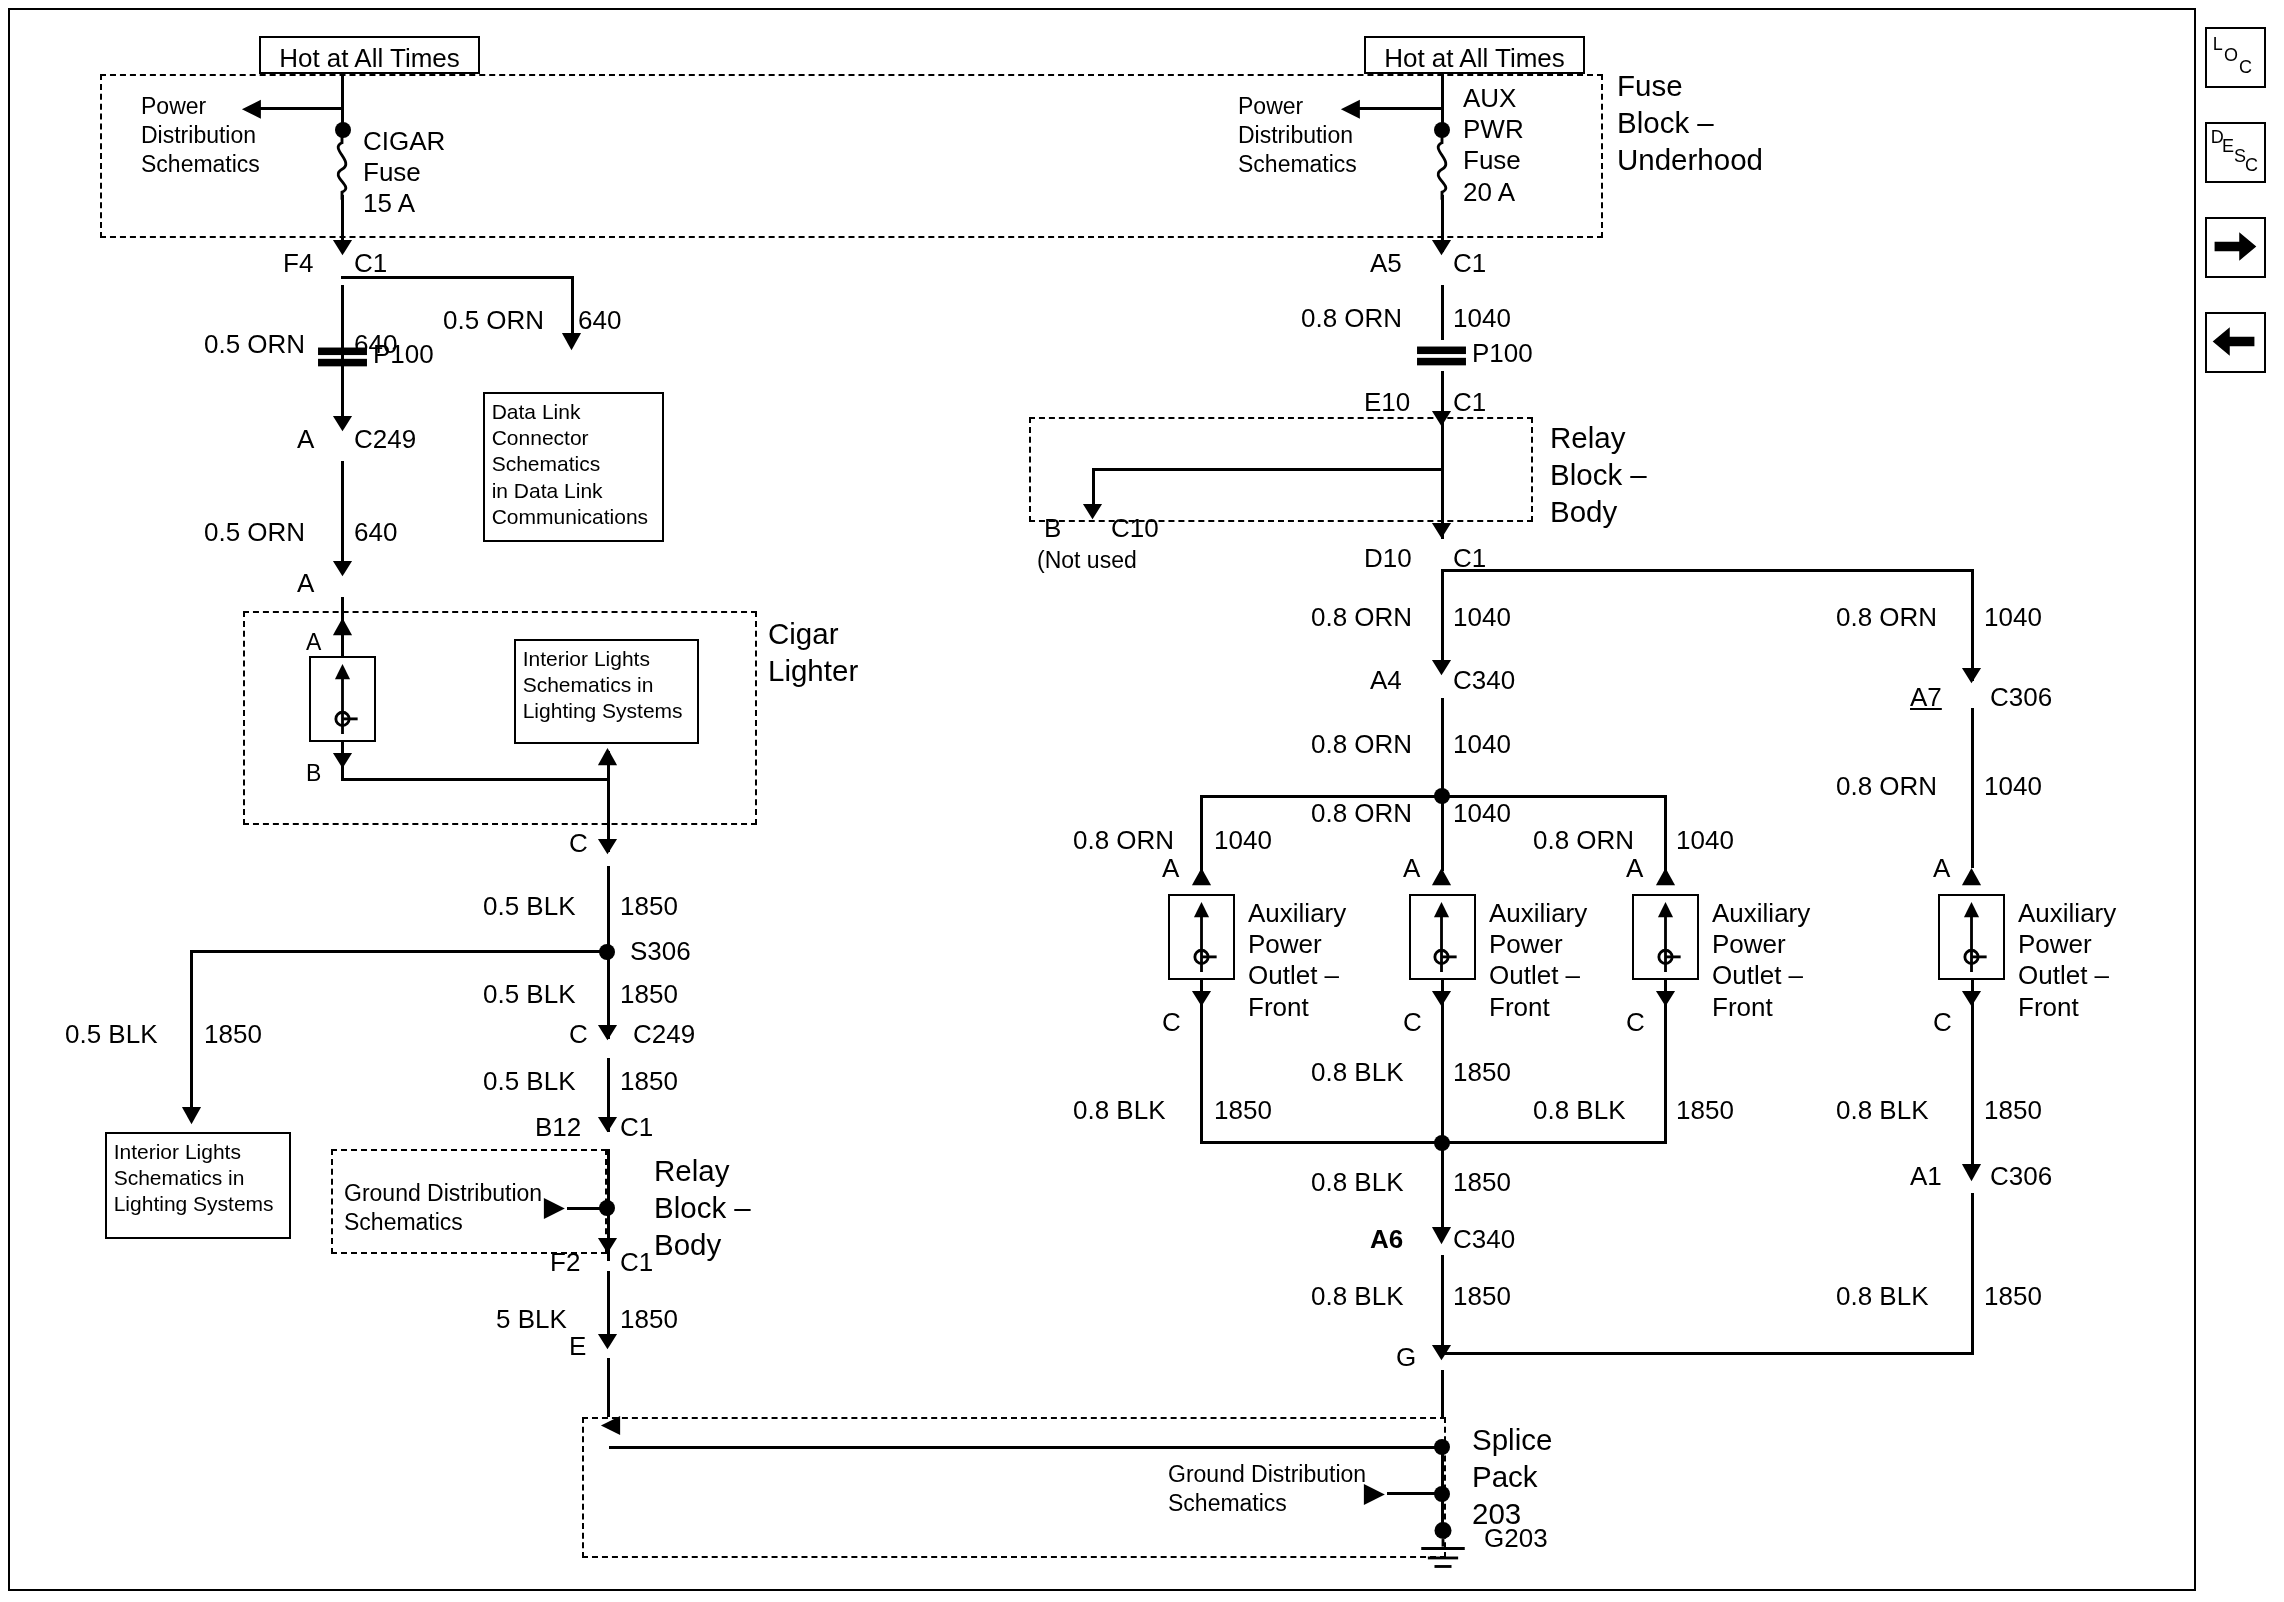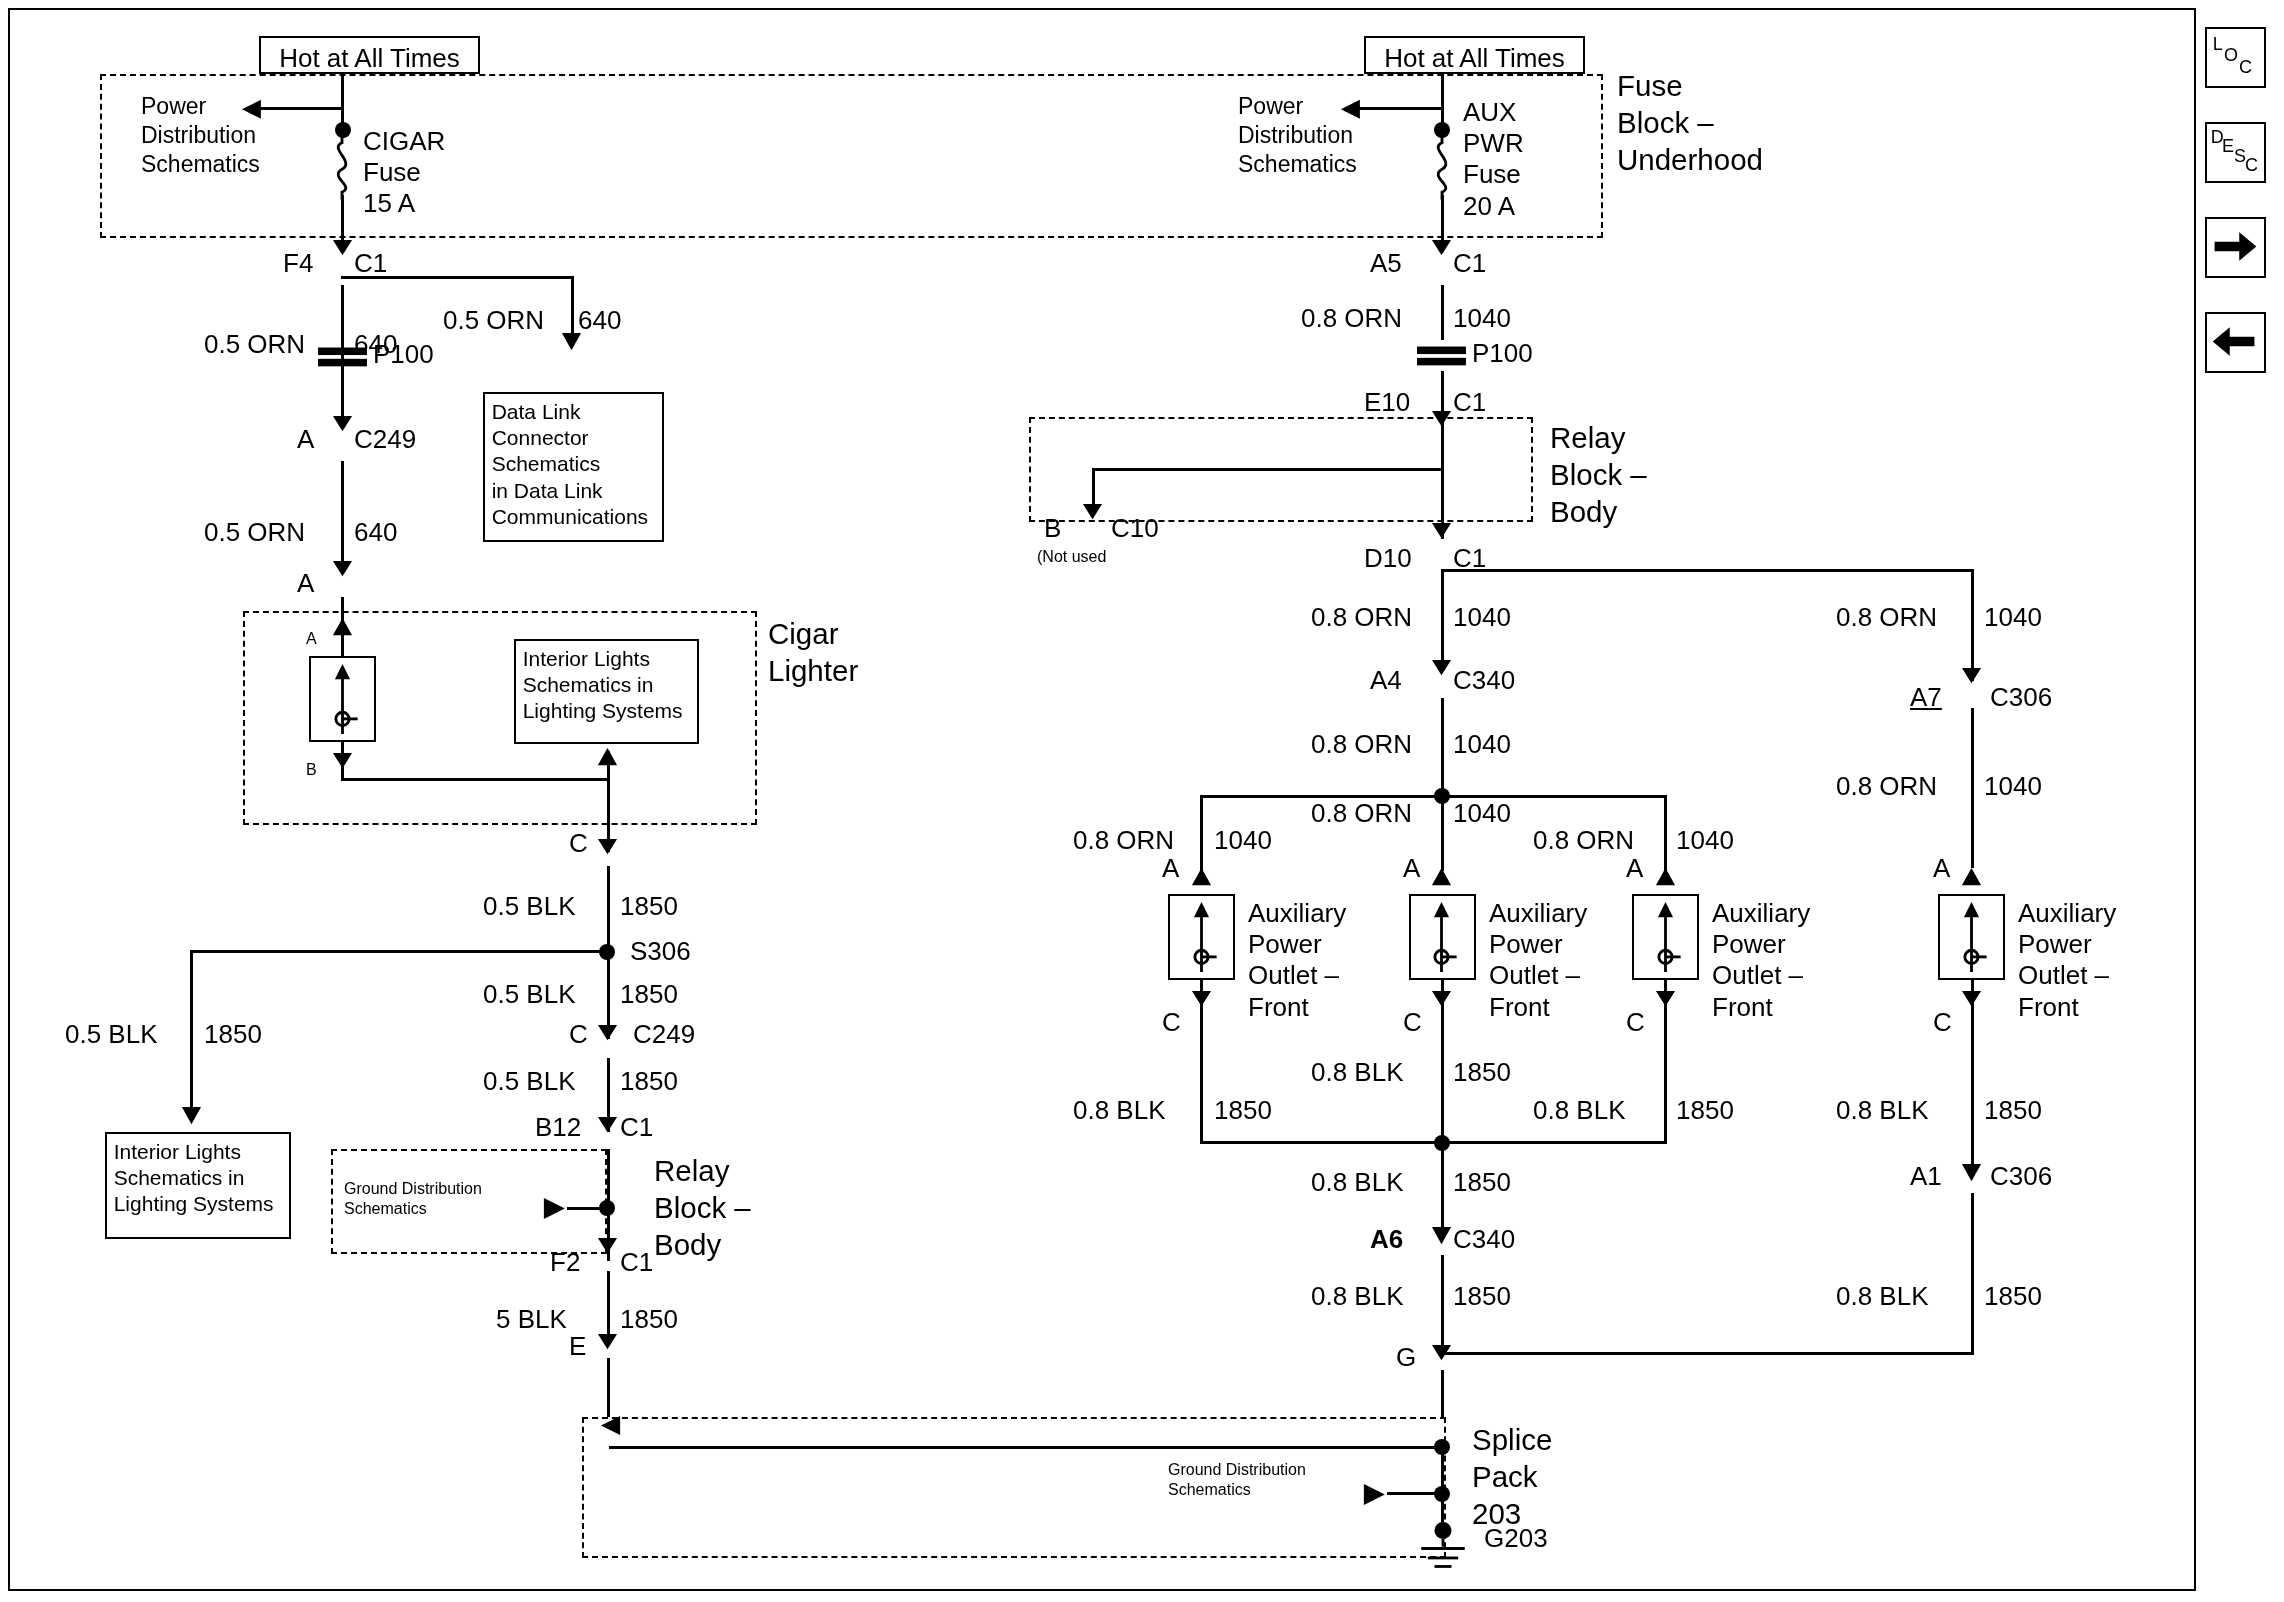--- a/index.html
+++ b/index.html
@@ -28,21 +28,21 @@
     box-sizing: border-box;
   }
   
   .abs { position: absolute; }
   .txt {
     position: absolute;
     white-space: pre;
     line-height: 1.12;
     font-size: 26px;
   }
-  .txt.sm { font-size: 16px; }
+  .txt.sm { font-size: 23px; }
   .txt.md { font-size: 23px; }
   .txt.lg { font-size: 29.5px; }
   .hline {
     position: absolute;
     background: #000;
     height: 2.9px;
   }
   .vline {
     position: absolute;
     background: #000;
@@ -164,21 +164,21 @@
   <div class="dot" style="left:1434px; top:122px;"></div>
   <div class="hline" style="left:1354px; top:107px; width:88px;"></div>
   <svg class="abs" style="left:1339px; top:95px;" width="28.5" height="28.5" viewBox="0 0 30 30">
     <polygon points="2,15 22,5 22,25" fill="#000"></polygon>
   </svg>
   <div class="txt md" style="left:1238px; top:92px; line-height:1.25;">Power<br>Distribution<br>Schematics</div>
 
   <svg class="fuse-sym" style="left:1423px; top:133px;" width="38" height="67" viewBox="0 0 40 70">
     <path d="M20 0 L20 10 C6 16, 34 30, 20 38 C6 46, 34 56, 20 62 L20 70" stroke="#000" stroke-width="3" fill="none"></path>
   </svg>
-  <div class="txt" style="left:1463px; top:97px; line-height:1.2;">AUX<br>PWR<br>Fuse<br>20 A</div>
+  <div class="txt" style="left:1463px; top:83px; line-height:1.2;">AUX<br>PWR<br>Fuse<br>20 A</div>
 
   <div class="vline" style="left:1441px; top:195px; height:57px;"></div>
   <svg class="abs" style="left:1430px; top:238px;" width="23" height="23" viewBox="0 0 24 24">
     <polygon points="2,2 22,2 12,18" fill="#000"></polygon>
   </svg>
   <div class="txt" style="left:1370px; top:249px;">A5</div>
   <div class="txt" style="left:1453px; top:249px;">C1</div>
 
   <div class="vline" style="left:341px; top:285px; height:95px;"></div>
   <div class="txt" style="left:204px; top:330px;">0.5 ORN</div>

